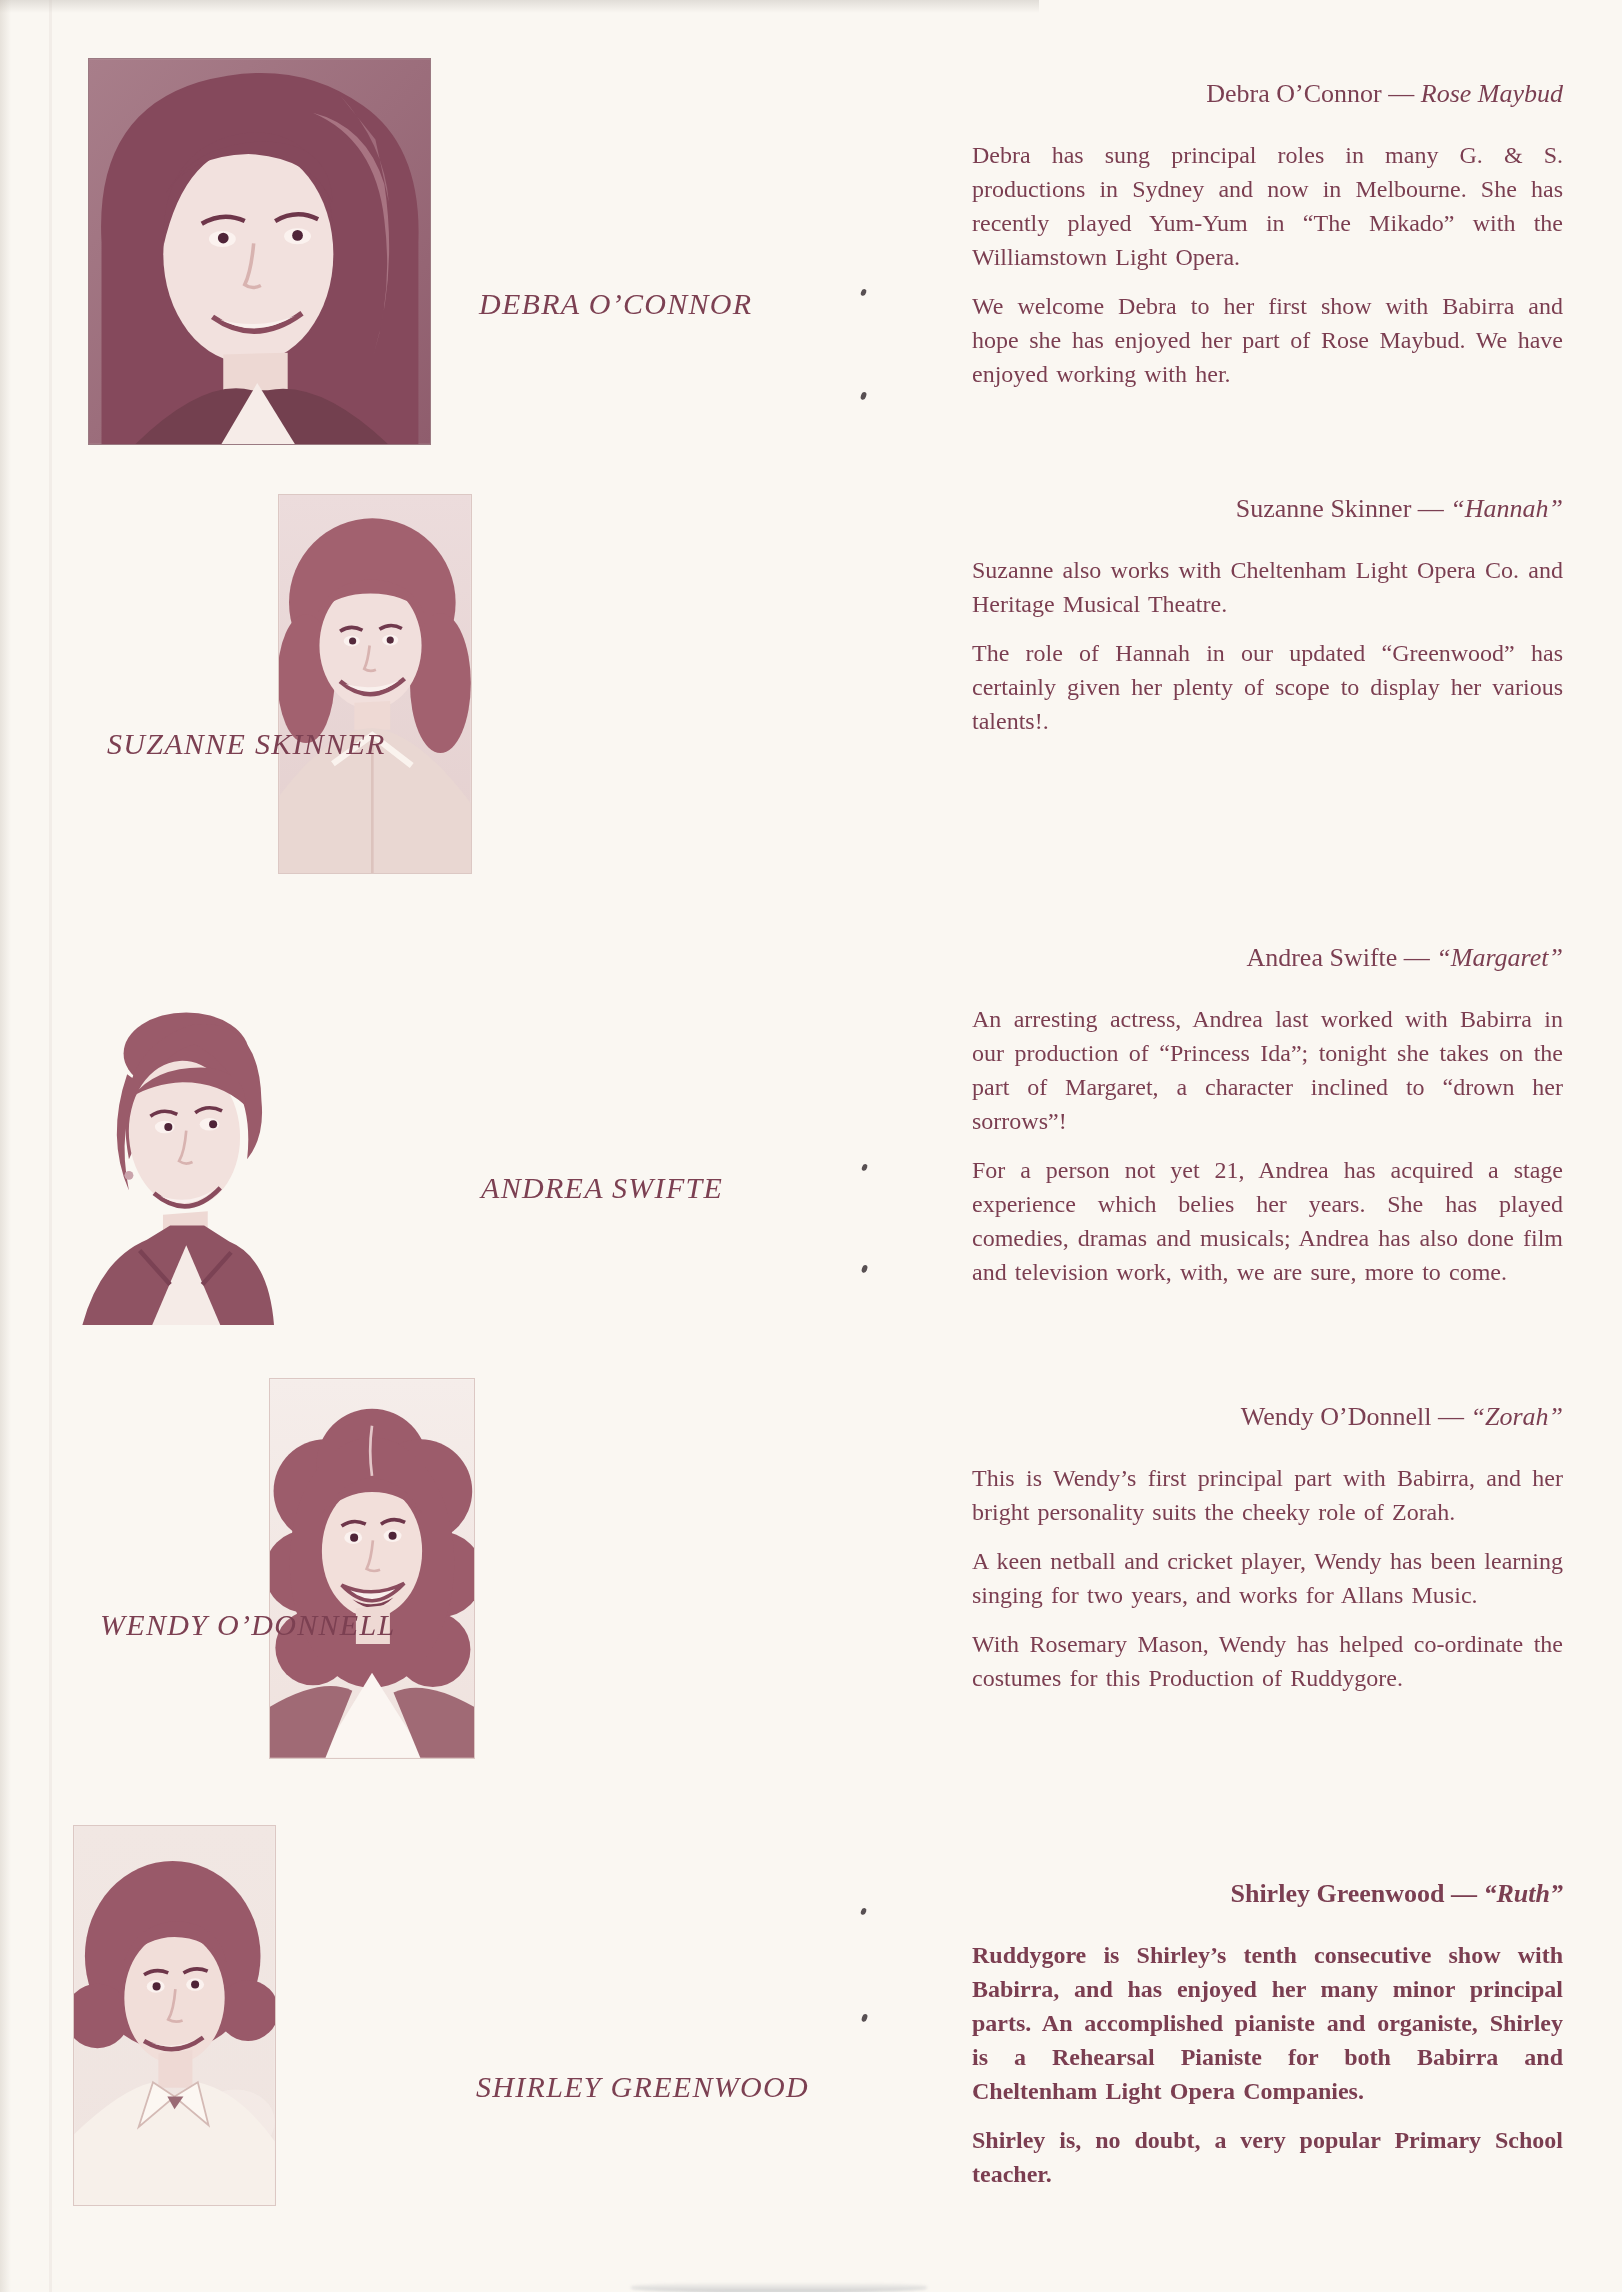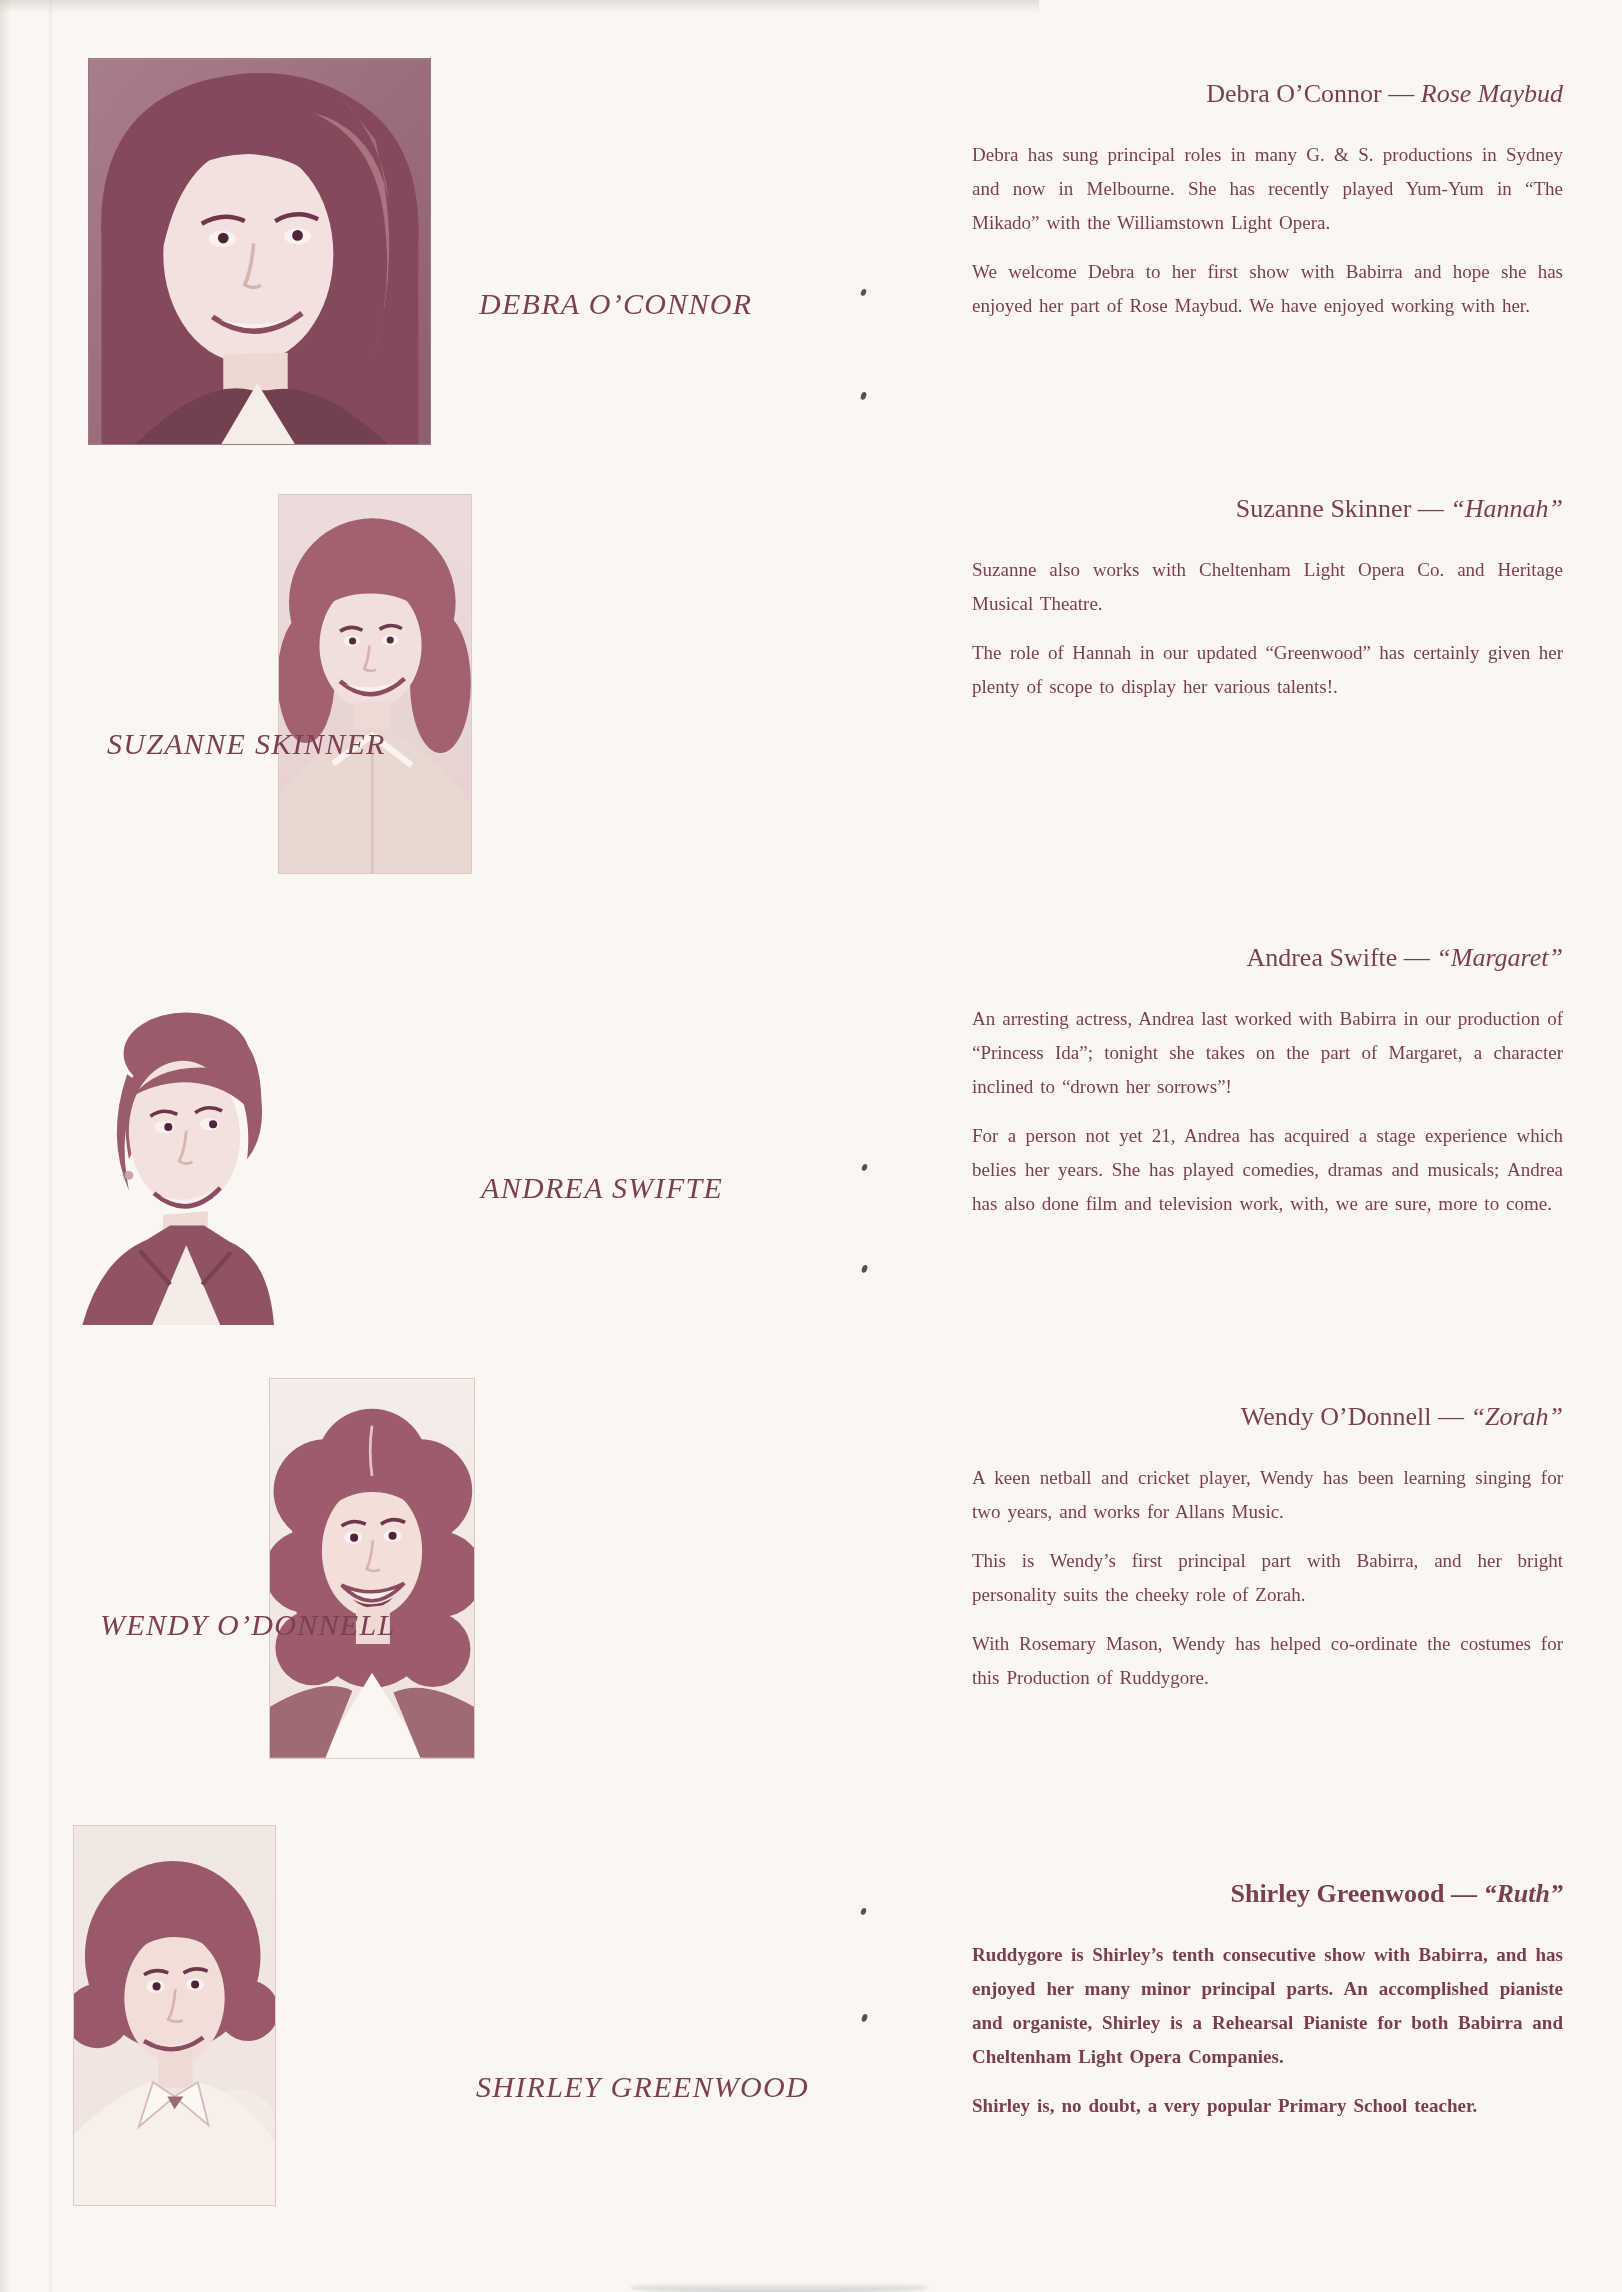--- a/index.html
+++ b/index.html
@@ -44,21 +44,21 @@
   .bio-col { position:absolute; left:972px; width:591px; }
   .bio-heading {
     text-align:right;
     font-size:26px;
     margin:0 0 29px 0;
     color:#7b3f52;
     white-space:nowrap;
   }
   .bio-heading .role { font-style:italic; }
   p.bio {
-    font-size:19px;
+    font-size:24px;
     line-height:34px;
     text-align:justify;
     word-spacing:2.2px;
     margin:0 0 15px 0;
     color:#7b3e51;
   }
 </style>
 </head>
 <body>
 
@@ -248,22 +248,22 @@
   </div>
 
   <div class="bio-col" style="top:943px;">
     <div class="bio-heading"><span>Andrea Swifte</span><span> — </span><span class="role">“Margaret”</span></div>
     <p class="bio">An arresting actress, Andrea last worked with Babirra in our production of “Princess Ida”; tonight she takes on the part of Margaret, a character inclined to “drown her sorrows”!</p>
     <p class="bio">For a person not yet 21, Andrea has acquired a stage experience which belies her years. She has played comedies, dramas and musicals; Andrea has also done film and television work, with, we are sure, more to come.</p>
   </div>
 
   <div class="bio-col" style="top:1402px;">
     <div class="bio-heading"><span>Wendy O’Donnell</span><span> — </span><span class="role">“Zorah”</span></div>
+    <p class="bio">This is Wendy’s first principal part with Babirra, and her bright personality suits the cheeky role of Zorah.</p>
     <p class="bio">A keen netball and cricket player, Wendy has been learning singing for two years, and works for Allans Music.</p>
-    <p class="bio">This is Wendy’s first principal part with Babirra, and her bright personality suits the cheeky role of Zorah.</p>
     <p class="bio">With Rosemary Mason, Wendy has helped co-ordinate the costumes for this Production of Ruddygore.</p>
   </div>
 
   <div class="bio-col" style="top:1879px;font-weight:bold;">
     <div class="bio-heading"><span>Shirley Greenwood</span><span> — </span><span class="role">“Ruth”</span></div>
     <p class="bio">Ruddygore is Shirley’s tenth consecutive show with Babirra, and has enjoyed her many minor principal parts. An accomplished pianiste and organiste, Shirley is a Rehearsal Pianiste for both Babirra and Cheltenham Light Opera Companies.</p>
     <p class="bio">Shirley is, no doubt, a very popular Primary School teacher.</p>
   </div>
 
 </div>

